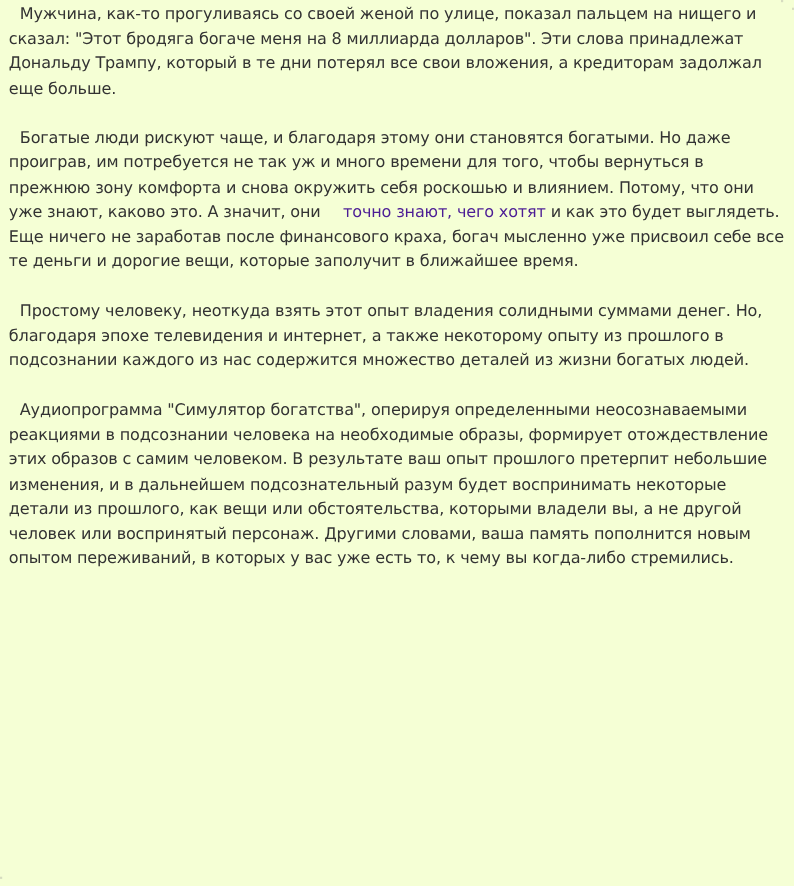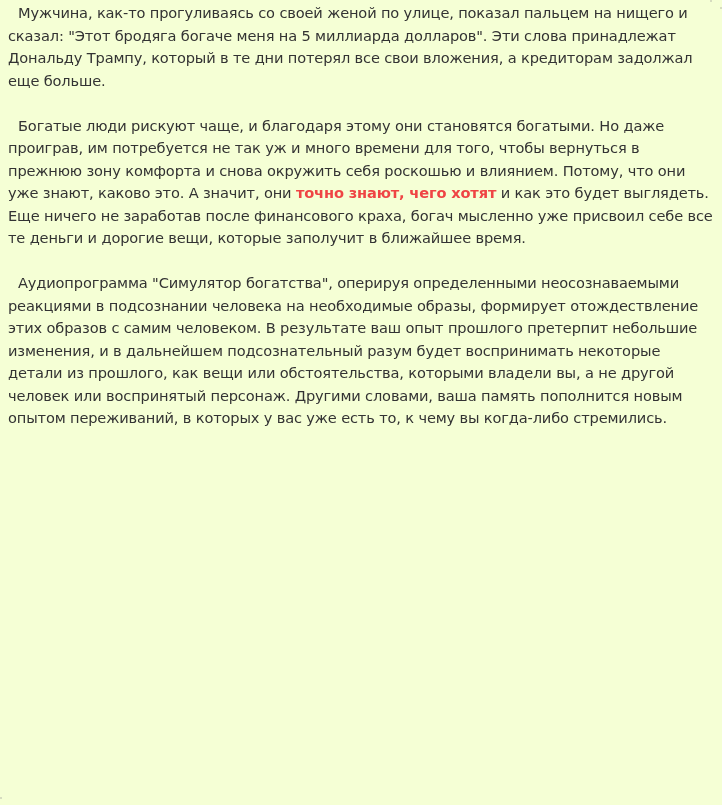--- a/index.html
+++ b/index.html
@@ -23,38 +23,40 @@
       line-height: 22.5px;
       color: #333333;
       letter-spacing: -0.15px;
     }
     .para {
       margin: 0 0 22.5px 0;
       padding: 0;
       text-indent: 10px;
     }
     .para b {
-      font-weight: bold;
-      color: #ef4444;
+      font-weight: normal;
+      color: #4c1d95;
+      margin-left: 16px;
     }
     .edge-mark {
       position: absolute;
       width: 2px;
       height: 2px;
       background: #d6dcc0;
     }
   </style>
 </head>
 <body>
 
 <div class="article">
 
-  <p class="para">Мужчина, как-то прогуливаясь со своей женой по улице, показал пальцем на нищего и сказал: "Этот бродяга богаче меня на 5 миллиарда долларов". Эти слова принадлежат Дональду Трампу, который в те дни потерял все свои вложения, а кредиторам задолжал еще больше.</p>
+  <p class="para">Мужчина, как-то прогуливаясь со своей женой по улице, показал пальцем на нищего и сказал: "Этот бродяга богаче меня на 8 миллиарда долларов". Эти слова принадлежат Дональду Трампу, который в те дни потерял все свои вложения, а кредиторам задолжал еще больше.</p>
 
   <p class="para"><span>Богатые люди рискуют чаще, и благодаря этому они становятся богатыми. Но даже проиграв, им потребуется не так уж и много времени для того, чтобы вернуться в прежнюю зону комфорта и снова окружить себя роскошью и влиянием. Потому, что они уже знают, каково это. А значит, они </span><b>точно знают, чего хотят</b><span> и как это будет выглядеть. Еще ничего не заработав после финансового краха, богач мысленно уже присвоил себе все те деньги и дорогие вещи, которые заполучит в ближайшее время.</span></p>
 
+  <p class="para">Простому человеку, неоткуда взять этот опыт владения солидными суммами денег. Но, благодаря эпохе телевидения и интернет, а также некоторому опыту из прошлого в подсознании каждого из нас содержится множество деталей из жизни богатых людей.</p>
 
   <p class="para">Аудиопрограмма "Симулятор богатства", оперируя определенными неосознаваемыми реакциями в подсознании человека на необходимые образы, формирует отождествление этих образов с самим человеком. В результате ваш опыт прошлого претерпит небольшие изменения, и в дальнейшем подсознательный разум будет воспринимать некоторые детали из прошлого, как вещи или обстоятельства, которыми владели вы, а не другой человек или воспринятый персонаж. Другими словами, ваша память пополнится новым опытом переживаний, в которых у вас уже есть то, к чему вы когда-либо стремились.</p>
 </div>
 
 <div class="edge-mark" style="left:710px; top:0px;"></div>
 <div class="edge-mark" style="left:720px; top:7px;"></div>
 <div class="edge-mark" style="left:0px; top:797px;"></div>
 
 </body></html>

